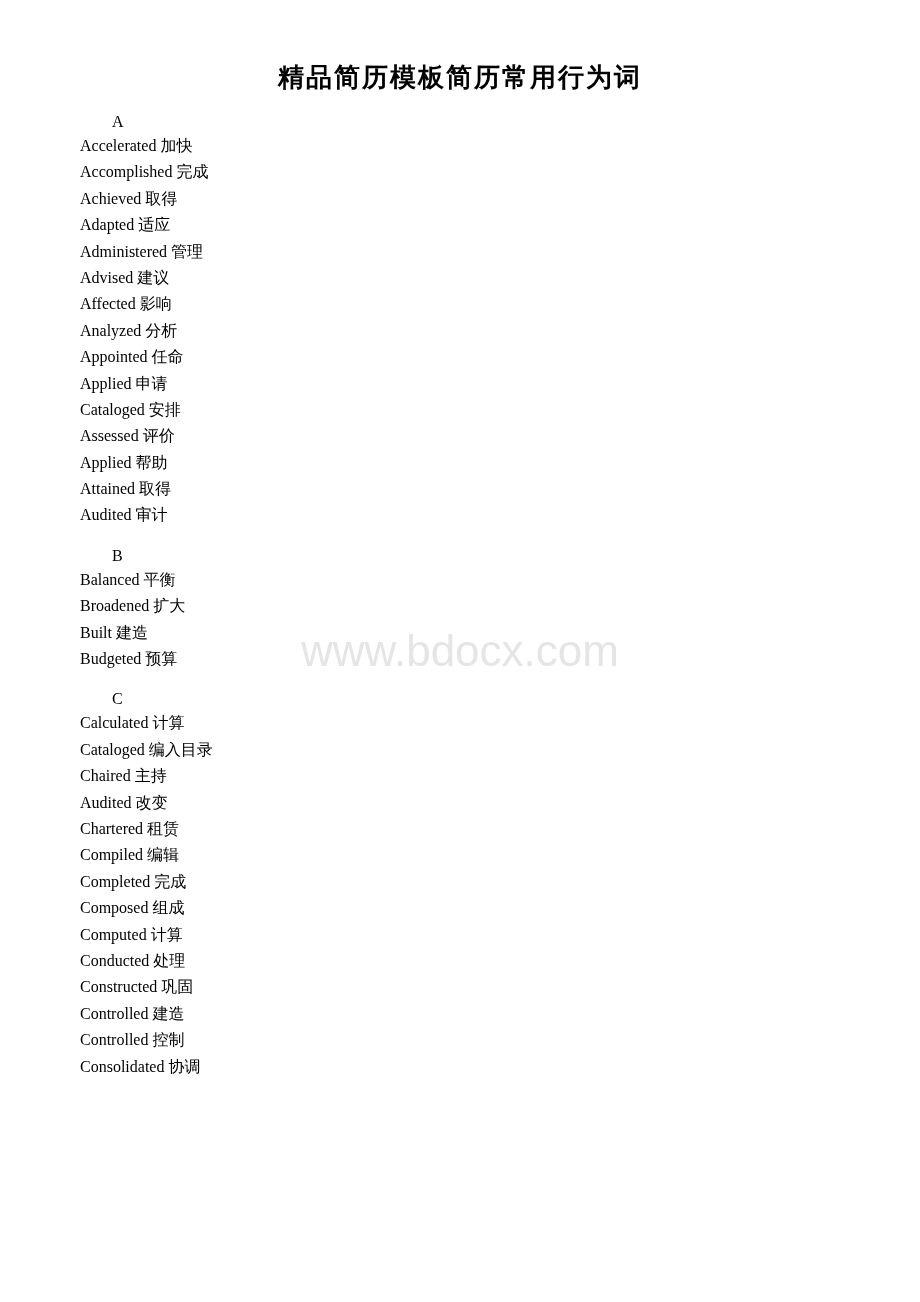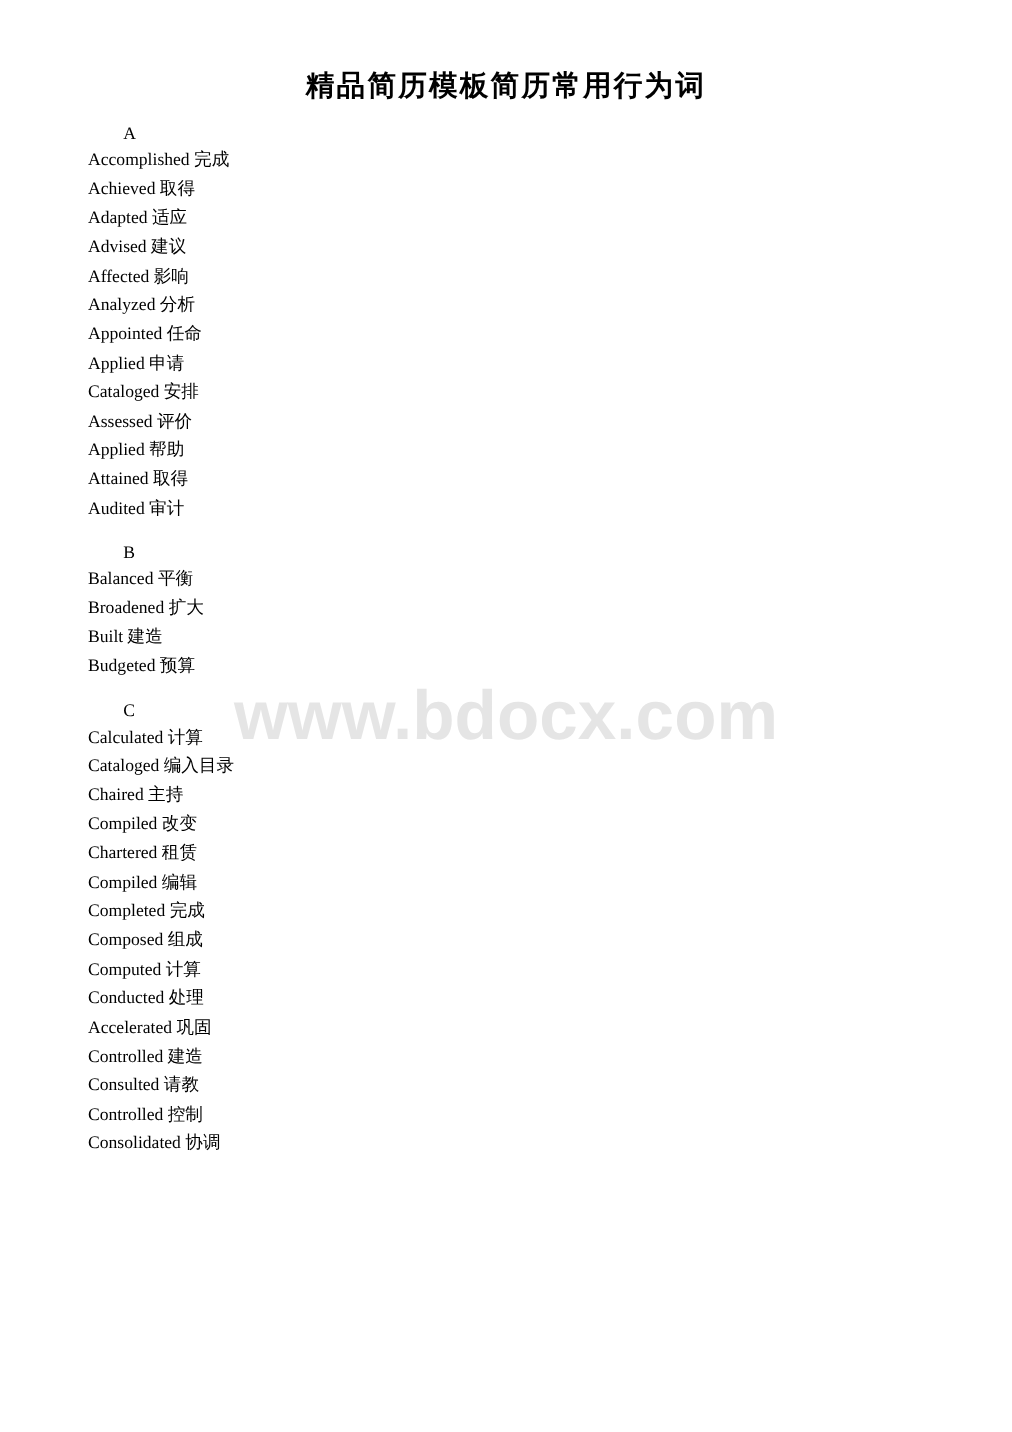--- a/index.html
+++ b/index.html
@@ -38,65 +38,66 @@
       font-size: 16px;
       line-height: 1.65;
       text-indent: 0;
     }
 
     .watermark {
       position: fixed;
       top: 50%;
       left: 50%;
       transform: translate(-50%, -50%);
-      font-size: 63px;
+      font-size: 44px;
       color: rgba(150, 150, 150, 0.25);
       white-space: nowrap;
       pointer-events: none;
       z-index: 999;
       font-family: Arial, sans-serif;
-      font-weight: bold;
+      font-weight: normal;
     }
   </style>
 </head>
 <body>
 
 <div class="watermark">www.bdocx.com</div>
 
 <h1 class="page-title">精品简历模板简历常用行为词</h1>
 
 <div id="content">
     <div class="section-letter">A</div>
+    <div class="word-item">Accelerated 加快</div>
     <div class="word-item">Accomplished 完成</div>
     <div class="word-item">Achieved 取得</div>
     <div class="word-item">Adapted 适应</div>
+    <div class="word-item">Administered 管理</div>
     <div class="word-item">Advised 建议</div>
     <div class="word-item">Affected 影响</div>
     <div class="word-item">Analyzed 分析</div>
     <div class="word-item">Appointed 任命</div>
     <div class="word-item">Applied 申请</div>
     <div class="word-item">Cataloged 安排</div>
     <div class="word-item">Assessed 评价</div>
     <div class="word-item">Applied 帮助</div>
     <div class="word-item">Attained 取得</div>
     <div class="word-item">Audited 审计</div>
     <div class="section-letter">B</div>
     <div class="word-item">Balanced 平衡</div>
     <div class="word-item">Broadened 扩大</div>
     <div class="word-item">Built 建造</div>
     <div class="word-item">Budgeted 预算</div>
     <div class="section-letter">C</div>
     <div class="word-item">Calculated 计算</div>
     <div class="word-item">Cataloged 编入目录</div>
     <div class="word-item">Chaired 主持</div>
-    <div class="word-item">Compiled 改变</div>
+    <div class="word-item">Audited 改变</div>
     <div class="word-item">Chartered 租赁</div>
     <div class="word-item">Compiled 编辑</div>
     <div class="word-item">Completed 完成</div>
     <div class="word-item">Composed 组成</div>
     <div class="word-item">Computed 计算</div>
     <div class="word-item">Conducted 处理</div>
-    <div class="word-item">Accelerated 巩固</div>
+    <div class="word-item">Constructed 巩固</div>
     <div class="word-item">Controlled 建造</div>
-    <div class="word-item">Consulted 请教</div>
     <div class="word-item">Controlled 控制</div>
     <div class="word-item">Consolidated 协调</div>
   </div>
 
 </body></html>

